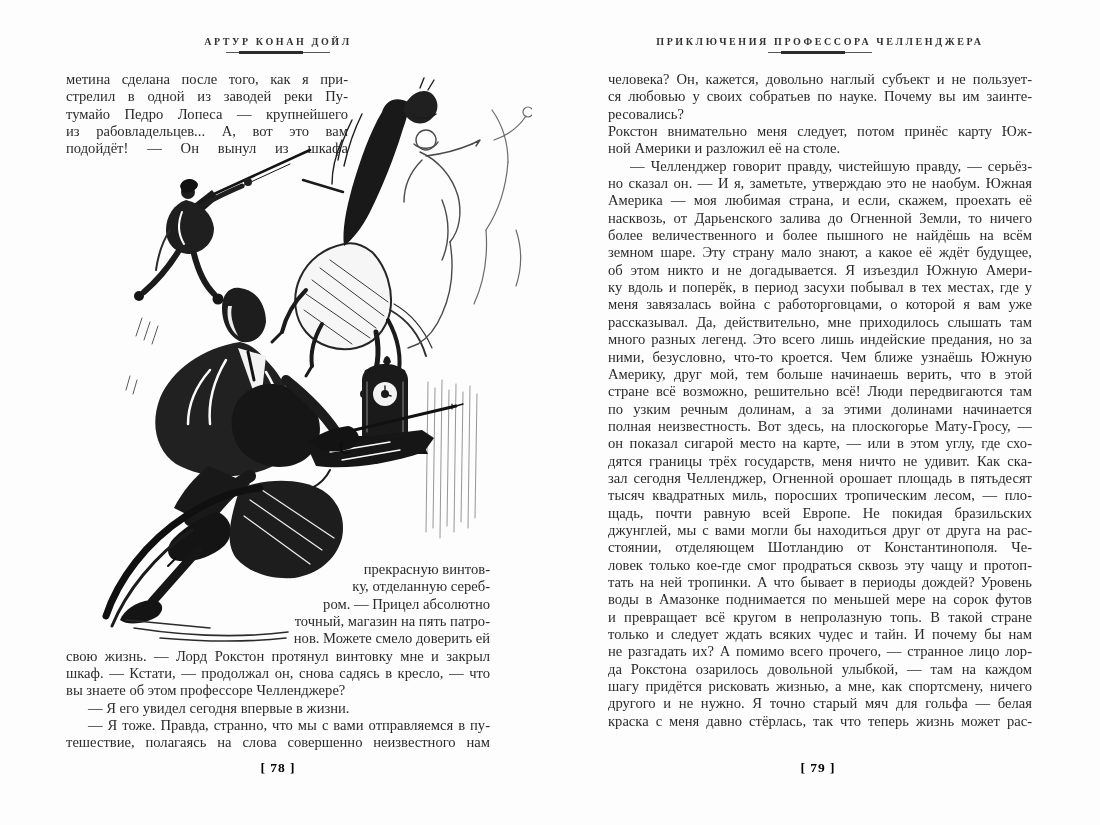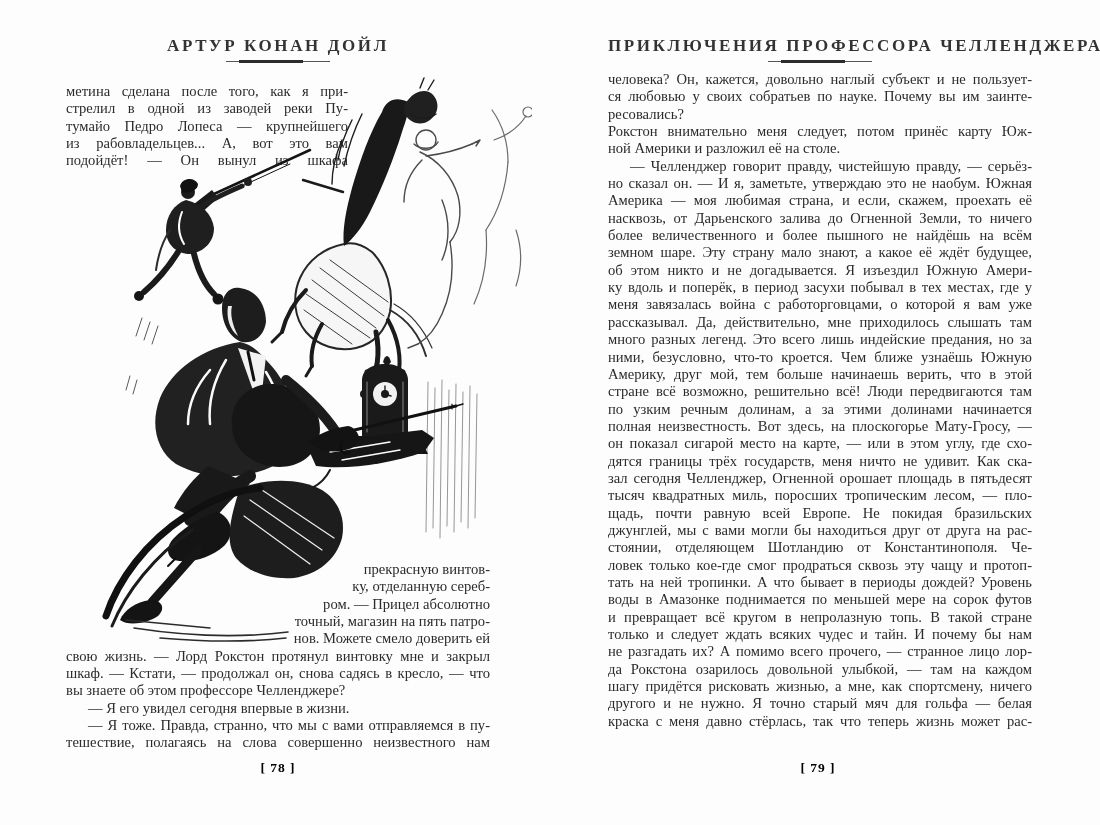--- a/index.html
+++ b/index.html
@@ -10,35 +10,35 @@
     overflow:hidden;
   }
   .page { position:absolute; top:0; width:550px; height:825px; }
   .page-left  { left:0; }
   .page-right { left:550px; }
 
   .head-wrap { position:absolute; top:36px; text-align:center; }
   .page-left  .head-wrap { left:66px; width:424px; }
   .page-right .head-wrap { left:58px; width:424px; }
   .running-head {
-    font-weight:bold; font-size:17px; letter-spacing:2.6px;
+    font-weight:bold; font-size:10px; letter-spacing:2.6px;
     color:#333; white-space:nowrap;
   }
   .head-rule { position:relative; width:104px; height:4px; margin:4px auto 0; }
   .head-rule::before { content:""; position:absolute; left:0; right:0; top:1px; height:1px; background:#555; }
   .head-rule::after  { content:""; position:absolute; left:13px; width:64px; top:0; height:3px; background:#2c2c2c; }
 
   .textblock { position:absolute; font-size:14.6px; }
   .line { height:17.35px; line-height:17.35px; overflow:hidden; text-align:justify; }
   .line.j   { text-align-last:justify; -moz-text-align-last:justify; }
   .line.rag { text-align:left; text-align-last:left; }
   .line.rt  { text-align:right; text-align-last:right; }
   .line.ind { text-indent:22px; }
 
-  .tb-left-top    { left:66px; top:71px;  width:282px;margin-top:12px; }
+  .tb-left-top    { left:66px; top:71px;  width:282px; }
   .tb-left-bottom { left:66px; top:561px; width:424px; }
   .tb-right       { left:58px; top:71px;  width:424px; }
 
   .page-number {
     position:absolute; top:760px; width:424px; text-align:center;
     font-weight:bold; font-size:13.5px; letter-spacing:1px; color:#000000;
   }
   .page-left  .page-number { left:66px; }
   .page-right .page-number { left:56px; }
 

